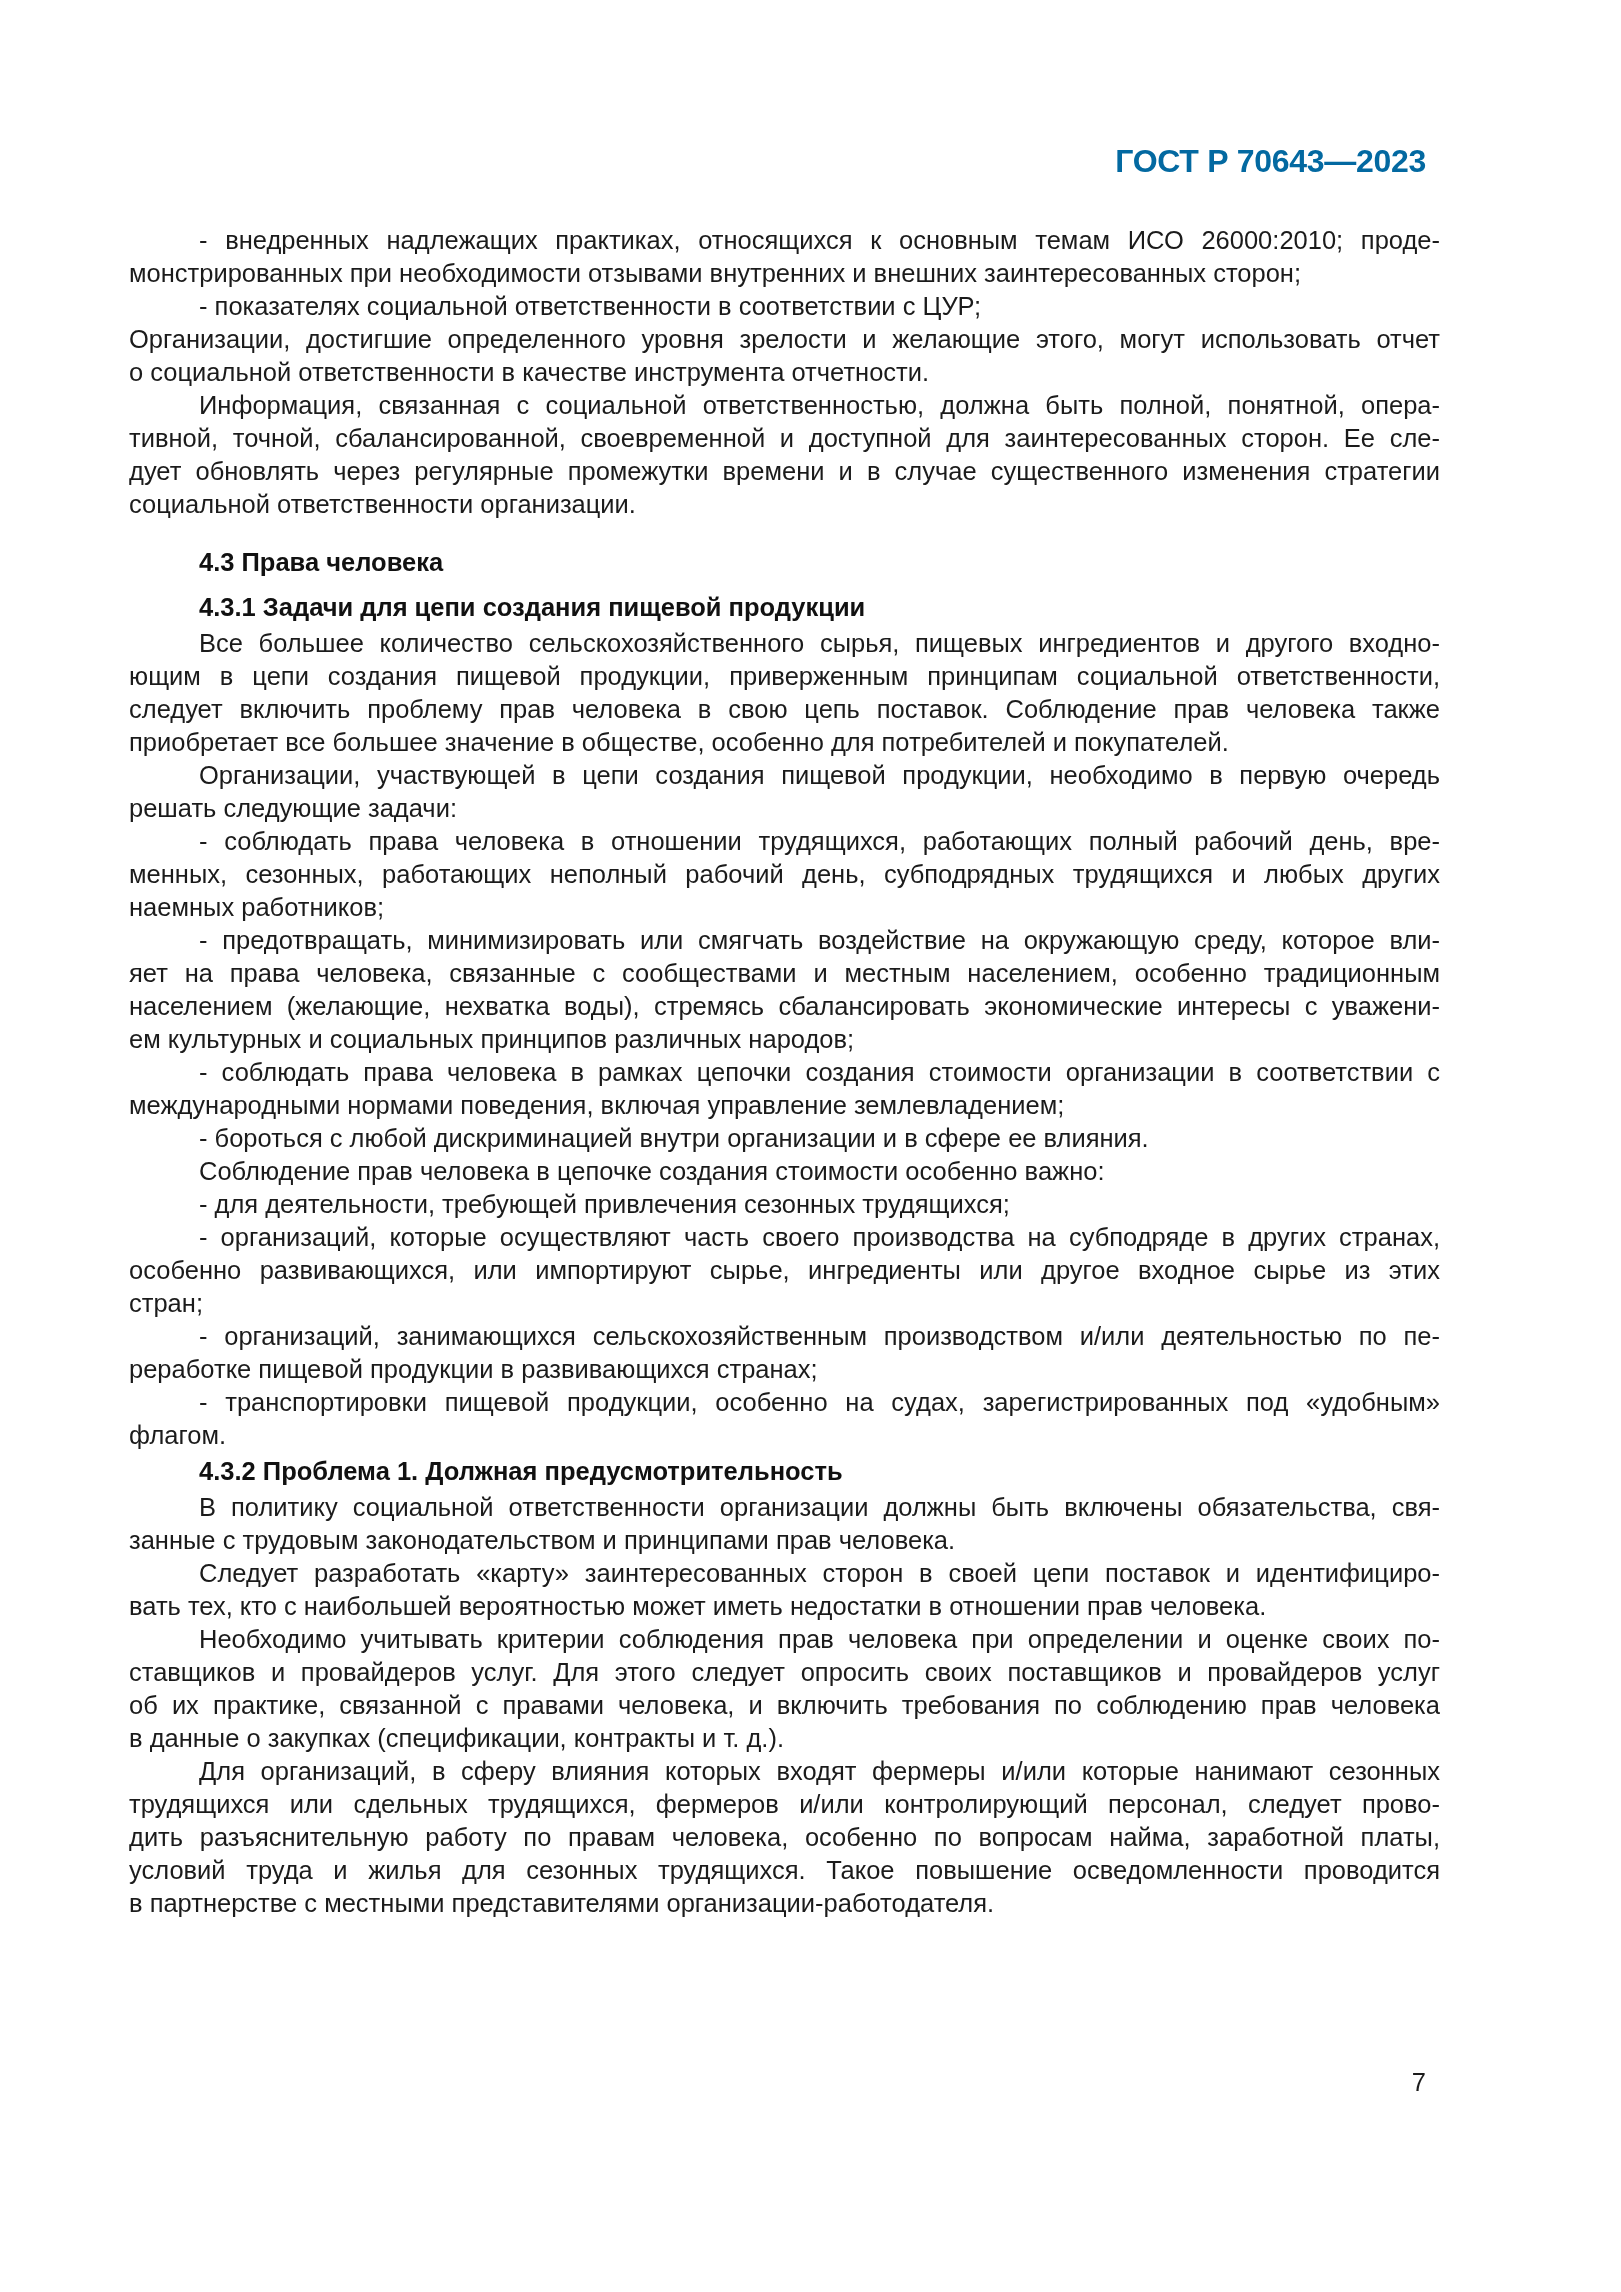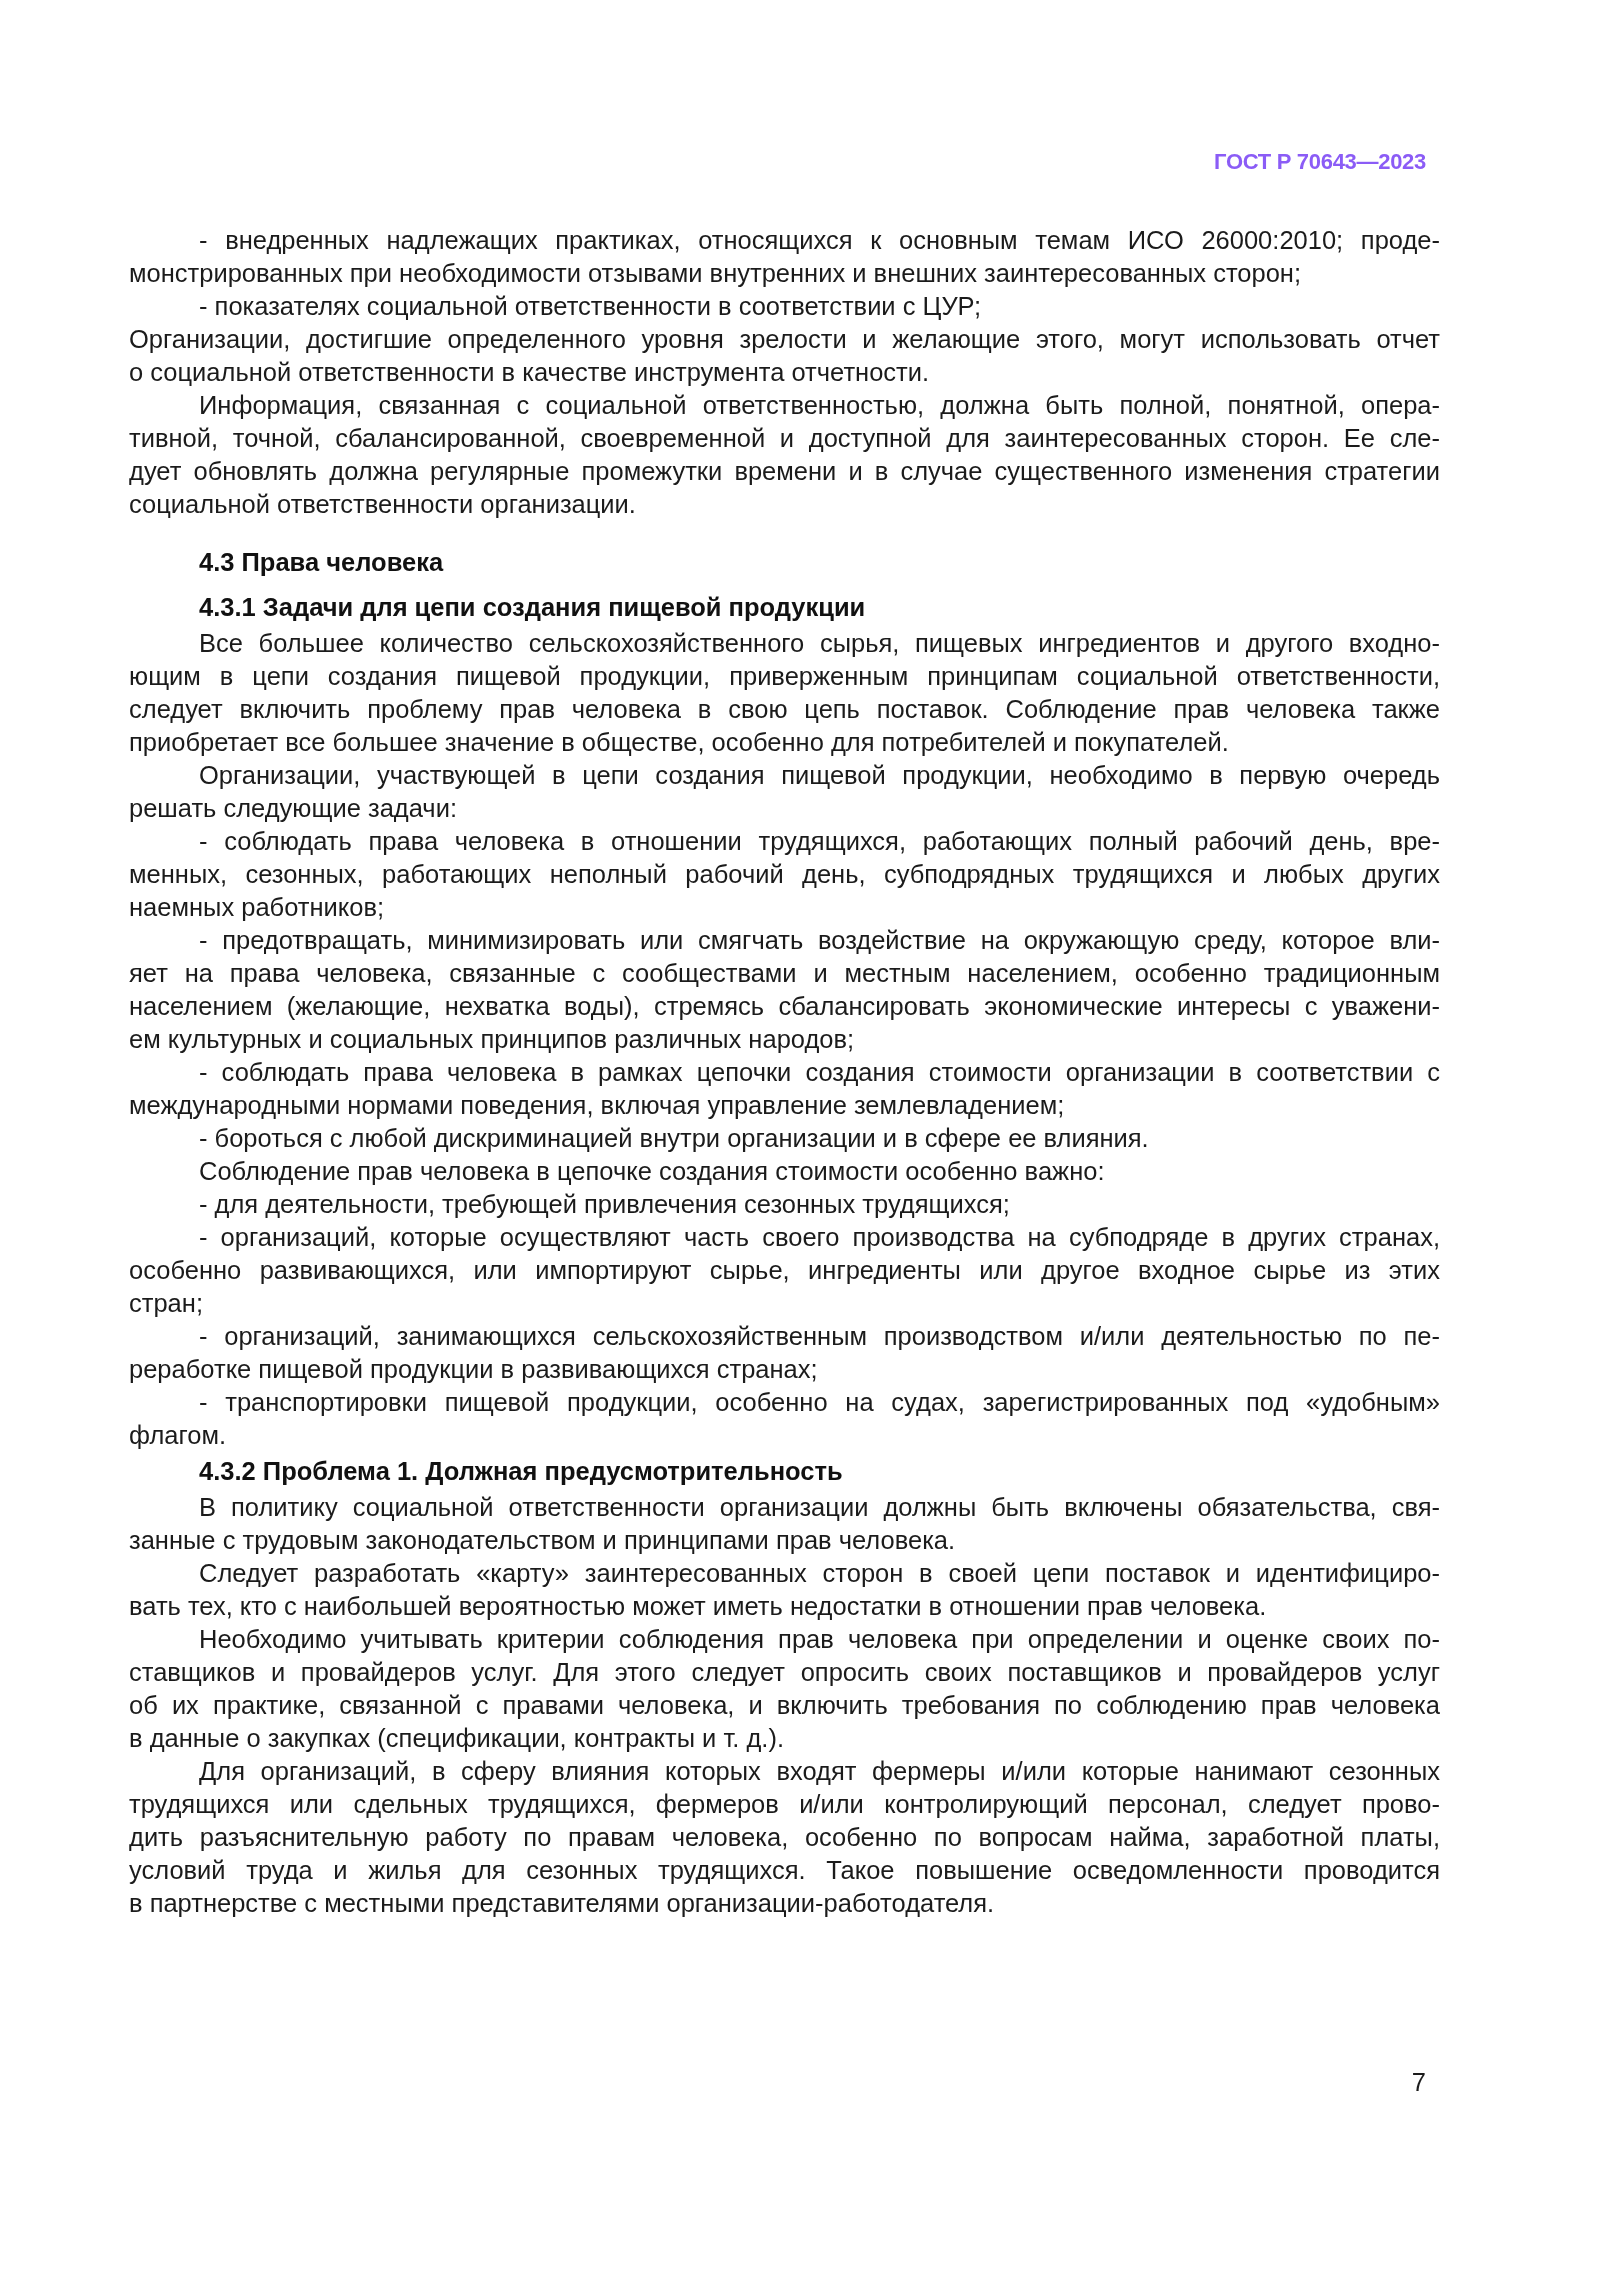--- a/index.html
+++ b/index.html
@@ -11,25 +11,25 @@
     font-family: "Liberation Sans", sans-serif;
     color: #1b1b1b;
     overflow: hidden;
   }
   .doc-header {
     position: absolute;
     top: 145px;
     left: 115px;
     width: 1311px;
     text-align: right;
-    font-size: 22px;
+    font-size: 32px;
     line-height: 33px;
     font-weight: bold;
     letter-spacing: -0.3px;
-    color: #8b5cf6;
+    color: #0369a1;
   }
   .content {
     position: absolute;
     top: 224px;
     left: 129px;
     width: 1311px;
     font-size: 25.5px;
     line-height: 33px;
     color: #1b1b1b;
   }
@@ -78,21 +78,21 @@
       <div class="p">
         <div class="ln first last">- показателях социальной ответственности в соответствии с ЦУР;</div>
       </div>
       <div class="p">
         <div class="ln">Организации, достигшие определенного уровня зрелости и желающие этого, могут использовать отчет</div>
         <div class="ln last">о социальной ответственности в качестве инструмента отчетности.</div>
       </div>
       <div class="p">
         <div class="ln first">Информация, связанная с социальной ответственностью, должна быть полной, понятной, опера-</div>
         <div class="ln">тивной, точной, сбалансированной, своевременной и доступной для заинтересованных сторон. Ее сле-</div>
-        <div class="ln">дует обновлять должна регулярные промежутки времени и в случае существенного изменения стратегии</div>
+        <div class="ln">дует обновлять через регулярные промежутки времени и в случае существенного изменения стратегии</div>
         <div class="ln last">социальной ответственности организации.</div>
       </div>
       <div class="h2">4.3 Права человека</div>
       <div class="h3">4.3.1 Задачи для цепи создания пищевой продукции</div>
       <div class="p">
         <div class="ln first">Все большее количество сельскохозяйственного сырья, пищевых ингредиентов и другого входно-</div>
         <div class="ln">ющим в цепи создания пищевой продукции, приверженным принципам социальной ответственности,</div>
         <div class="ln">следует включить проблему прав человека в свою цепь поставок. Соблюдение прав человека также</div>
         <div class="ln last">приобретает все большее значение в обществе, особенно для потребителей и покупателей.</div>
       </div>

